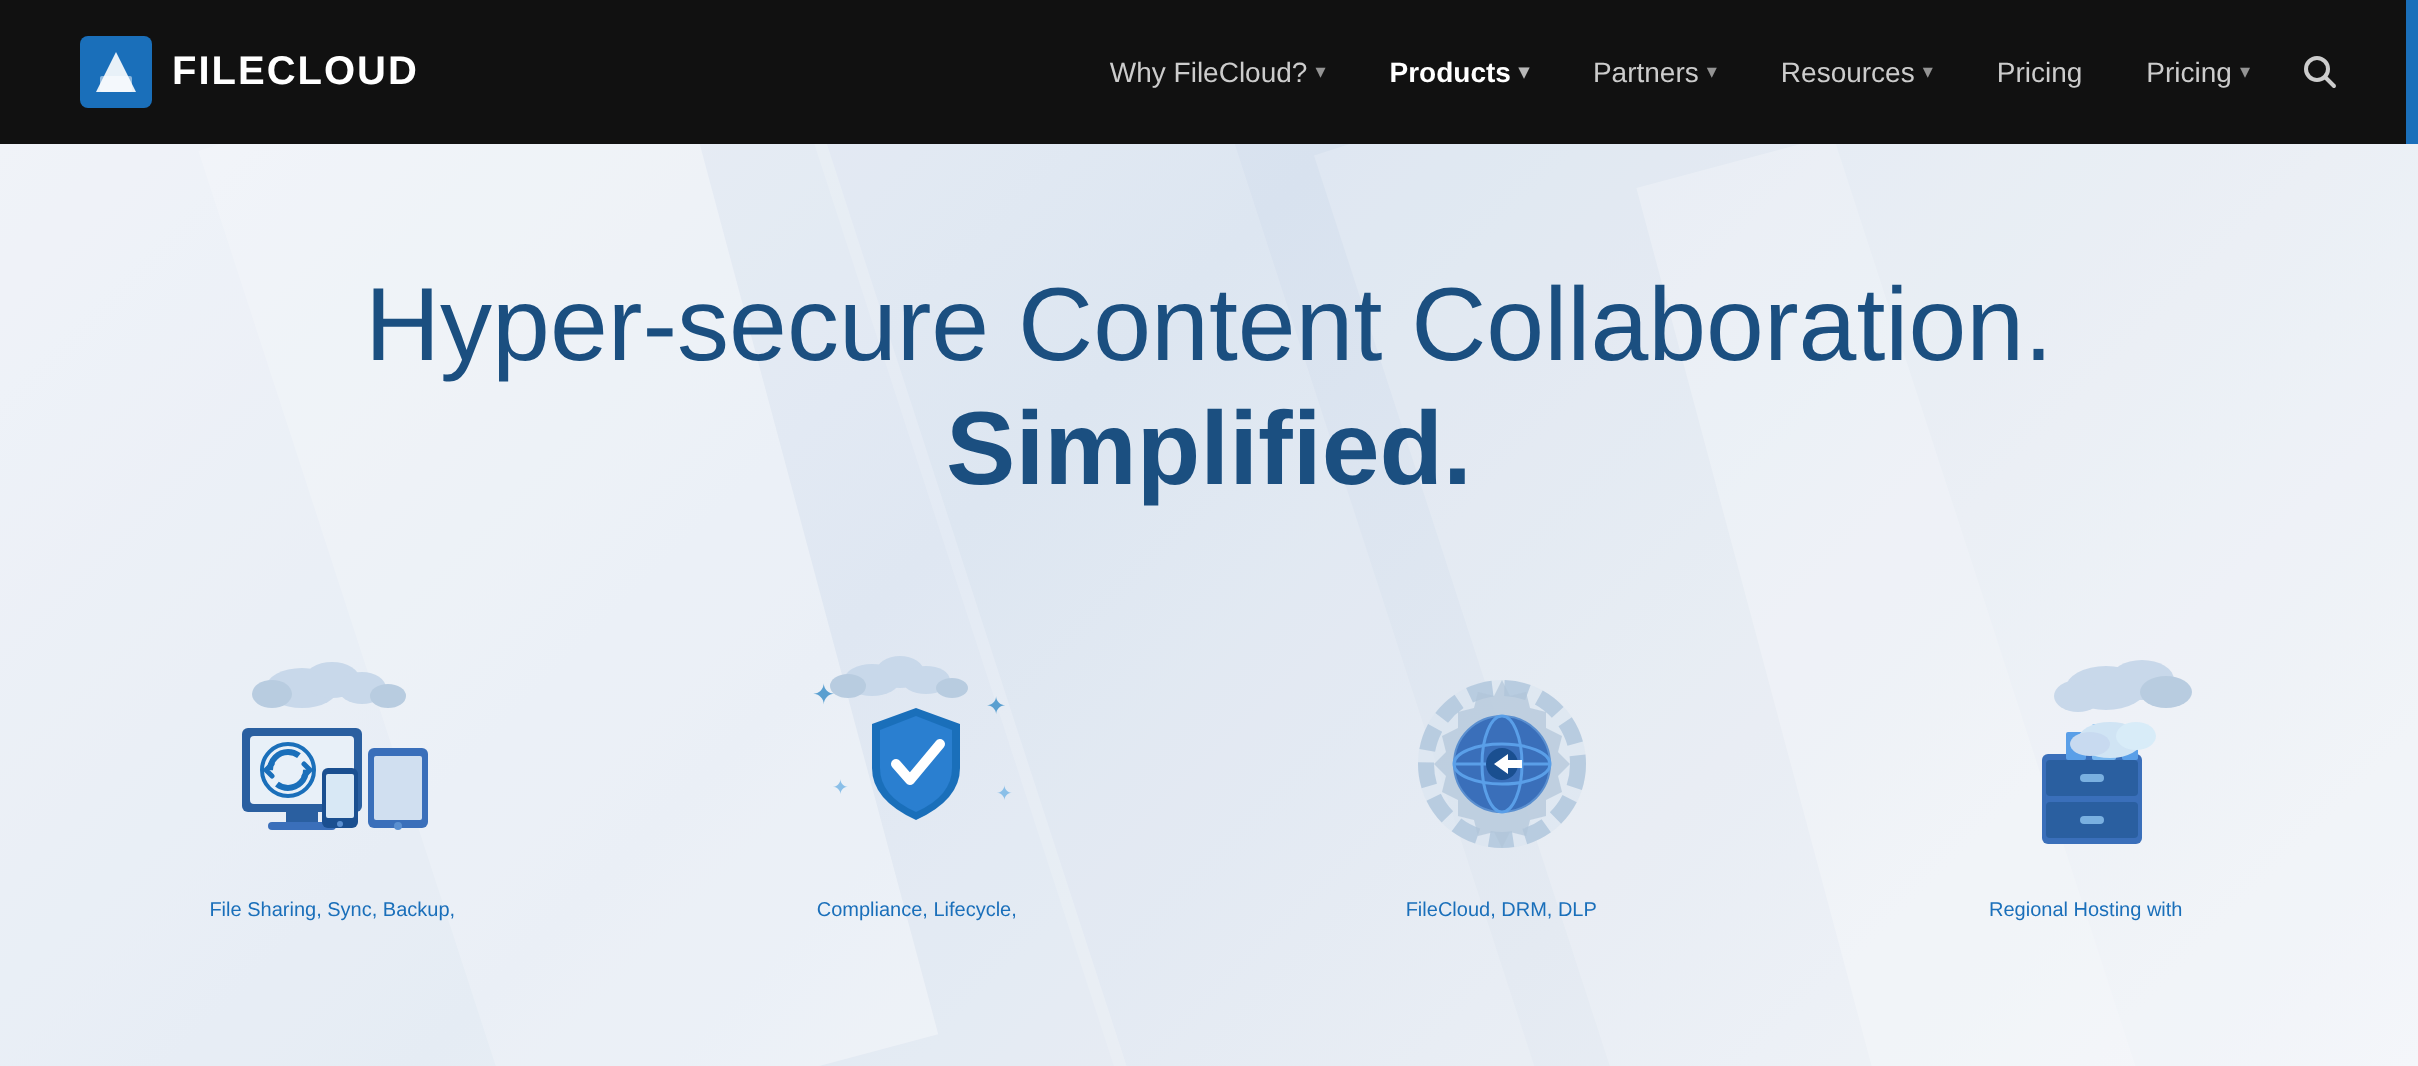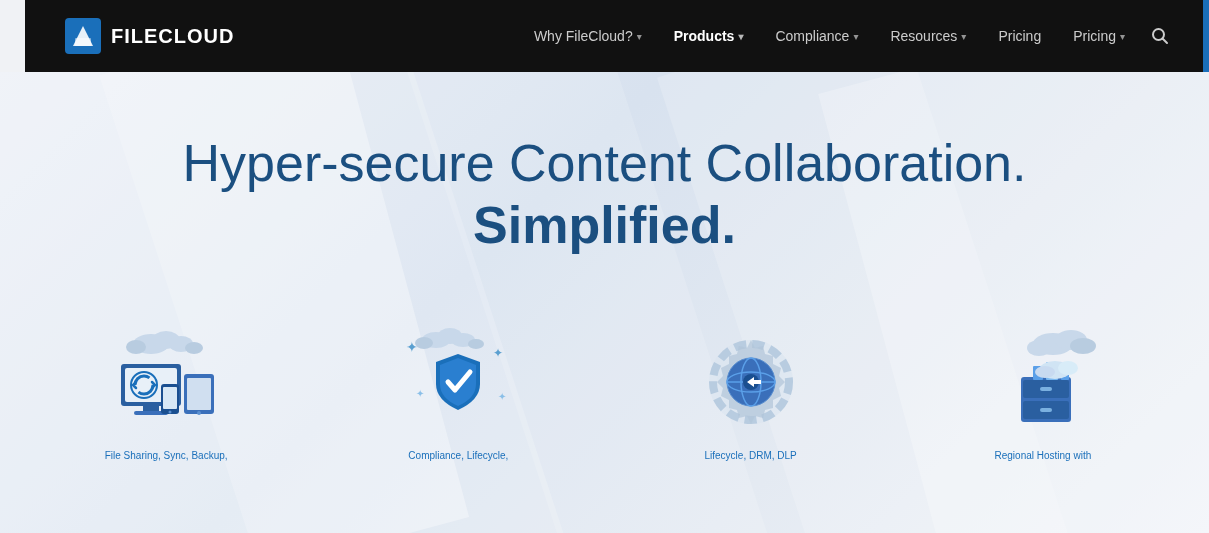--- a/index.html
+++ b/index.html
@@ -7,21 +7,20 @@
 
     
     nav {
       background: #111;
       display: flex;
       align-items: center;
       padding: 0 40px;
       height: 72px;
       position: relative;
       z-index: 10;
-      margin-left: 25px;
     }
     .nav-logo {
       display: flex;
       align-items: center;
       gap: 10px;
       text-decoration: none;
       flex-shrink: 0;
     }
     .nav-logo-icon {
       width: 36px;
@@ -181,21 +180,21 @@
       </a>
     </li>
     <li>
       <a href="#" class="active">
         <span>Products</span>
         <span class="chevron">▾</span>
       </a>
     </li>
     <li>
       <a href="#">
-        <span>Compliance</span>
+        <span>Partners</span>
         <span class="chevron">▾</span>
       </a>
     </li>
     <li>
       <a href="#">
         <span>Resources</span>
         <span class="chevron">▾</span>
       </a>
     </li>
     <li>
@@ -306,21 +305,21 @@
           <circle cx="60" cy="60" r="24" fill="none" stroke="#5a8fd0" stroke-width="1"></circle>
 
           <ellipse cx="60" cy="60" rx="10" ry="24" fill="none" stroke="#5a9fe8" stroke-width="1.5"></ellipse>
           <line x1="36" y1="60" x2="84" y2="60" stroke="#5a9fe8" stroke-width="1.5"></line>
           <ellipse cx="60" cy="60" rx="24" ry="10" fill="none" stroke="#5a9fe8" stroke-width="1.5"></ellipse>
 
           <circle cx="60" cy="60" r="8" fill="#1a4f90"></circle>
           <polyline points="56,60 63,55 63,58 70,58 70,62 63,62 63,65 Z" fill="white" transform="translate(0,0)"></polyline>
         </svg>
       </div>
-      <span class="feature-label">Lifecycle, DRM, DLP</span>
+      <span class="feature-label">FileCloud, DRM, DLP</span>
     </div>
 
     <div class="feature-item">
       <div class="feature-icon-wrap">
         <svg viewBox="0 0 120 110" class="icon-svg">
 
           <ellipse cx="70" cy="22" rx="20" ry="11" fill="#c8d8ea"></ellipse>
           <ellipse cx="88" cy="18" rx="16" ry="10" fill="#c8d8ea"></ellipse>
           <ellipse cx="100" cy="24" rx="13" ry="8" fill="#b8cce0"></ellipse>
           <ellipse cx="56" cy="26" rx="12" ry="8" fill="#c8d8ea"></ellipse>

